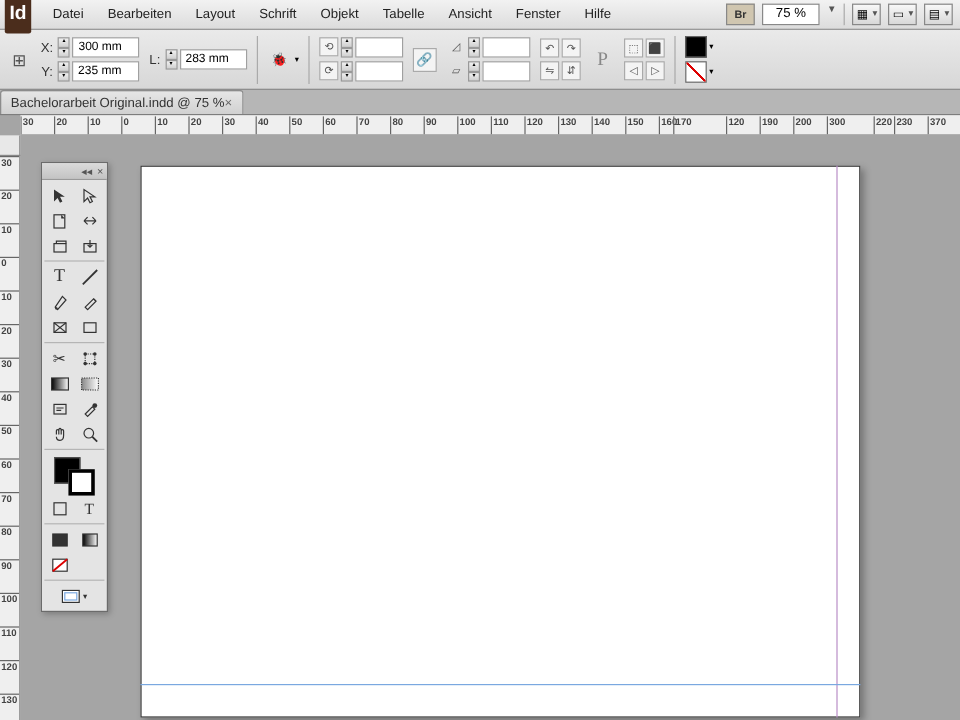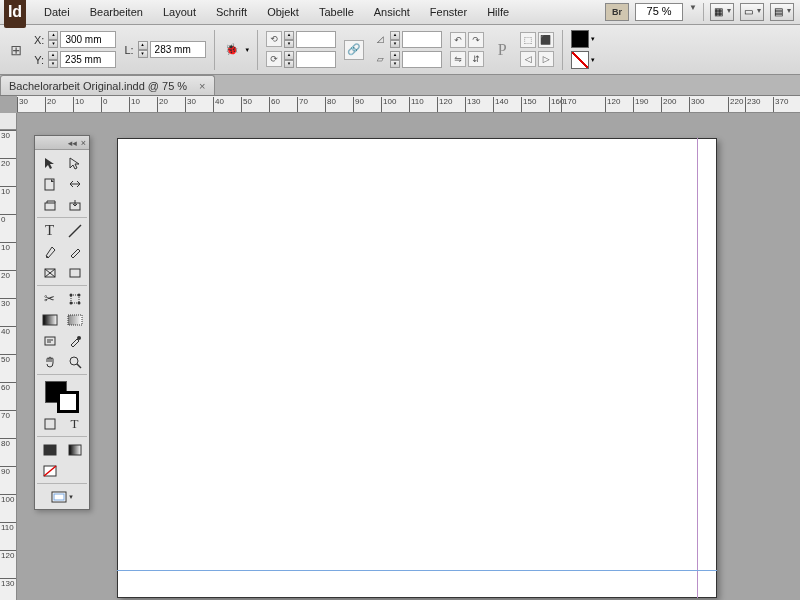--- a/index.html
+++ b/index.html
@@ -30,28 +30,28 @@
 .cb-spinner span { flex: 1; background: linear-gradient(#f0f0f0,#d0d0d0); border: 1px solid #999; font-size: 5px; line-height: 5px; text-align: center; }
 .cb-col { display: flex; flex-direction: column; gap: 3px; }
 .swatch-black { width: 18px; height: 18px; background: #000; border: 1px solid #666; }
 .swatch-white { width: 18px; height: 18px; background: #fff; border: 1px solid #666; position: relative; }
 .swatch-white::after { content:""; position:absolute; left:0; top:0; right:0; bottom:0; background: linear-gradient(45deg, transparent 45%, #d00 45%, #d00 55%, transparent 55%); }
 .stroke-preview { width: 68px; height: 12px; background: #fff; border: 1px solid #888; display: flex; align-items: center; justify-content: center; }
 .stroke-line { width: 58px; height: 3px; background: #000; }
 
 
 .doctab-bar { height: 21px; background: #b6b6b6; border-bottom: 1px solid #7d7d7d; display: flex; align-items: flex-end; }
-.doctab { height: 20px; background: linear-gradient(#e6e6e6,#d1d1d1); border: 1px solid #8c8c8c; border-bottom: none; padding: 2px 8px; display: flex; align-items: center; gap: 12px; font-size: 11px; color: #333; border-radius: 3px 3px 0 0; }
+.doctab { height: 20px; background: linear-gradient(#e6e6e6,#d1d1d1); border: 1px solid #8c8c8c; border-bottom: none; padding: 2px 8px; display: flex; align-items: center; gap: 0; font-size: 11px; color: #333; border-radius: 3px 3px 0 0; }
 .doctab .x { font-size: 11px; color: #666; }
 
 
 .hruler { height: 17px; background: #efefef; border-bottom: 1px solid #888; position: relative; overflow: hidden; margin-left: 17px; }
 .vruler { width: 17px; background: #efefef; border-right: 1px solid #888; position: absolute; top: 0; bottom: 0; left: 0; overflow: hidden; }
 .ruler-corner { position: absolute; top: 113px; left: 0; width: 17px; height: 17px; background: #e8e8e8; border-right:1px solid #888; border-bottom:1px solid #888; z-index:3; }
-.tick { position: absolute; font-size: 8px; color: #444; }
+.tick { position: absolute; font-size: 8px; color: #444; font-weight: bold; }
 .htick { top: 1px; border-left: 1px solid #666; height: 15px; padding-left: 1px; }
 
 
 .canvas-wrap { position: absolute; top: 113px; left: 0; right: 0; bottom: 0; background: #a5a5a5; }
 .canvas-inner { position: absolute; top: 17px; left: 17px; right: 0; bottom: 0; background: #a5a5a5; overflow: hidden; }
 .page { position: absolute; top: 8px; left: 100px; width: 600px; height: 460px; background: #fff; border: 1px solid #333; box-shadow: 3px 3px 6px rgba(0,0,0,0.3); }
 .guide-h { position: absolute; left: 100px; width: 600px; height: 1px; background: #7aa8e0; }
 .margin-v { position:absolute; top:8px; height:460px; width:1px; background:#b98fc7; }
 
 

